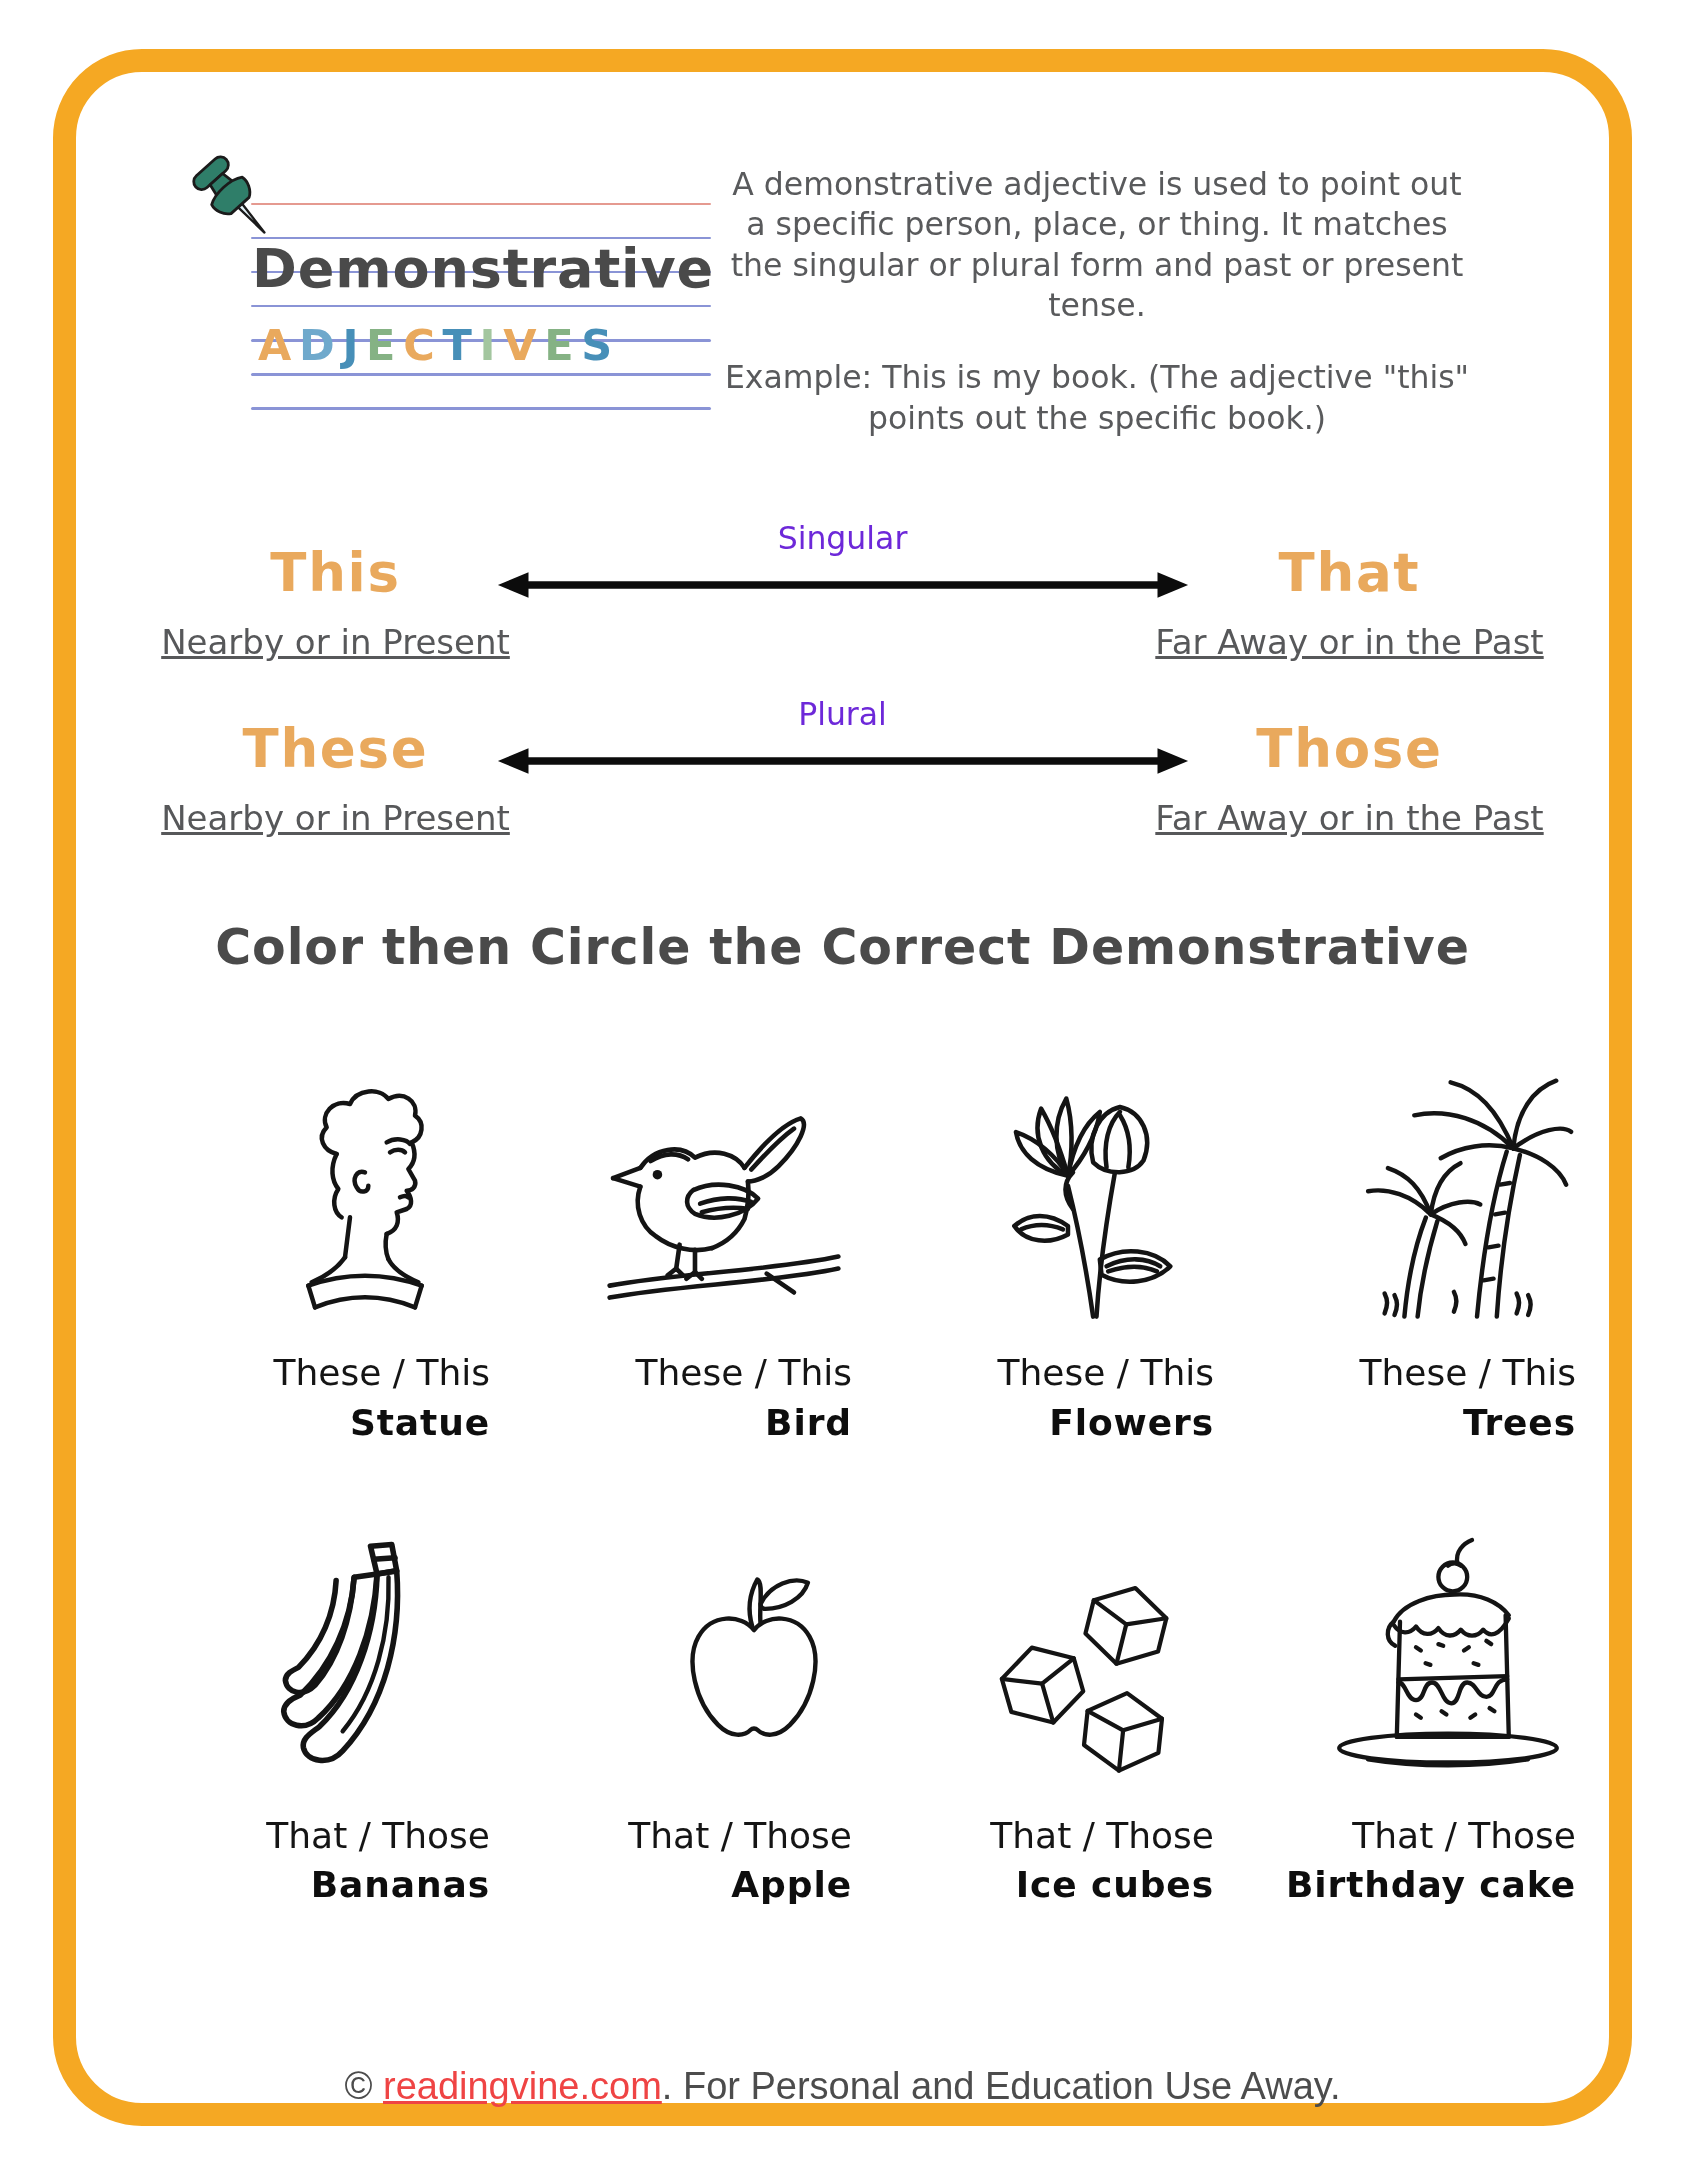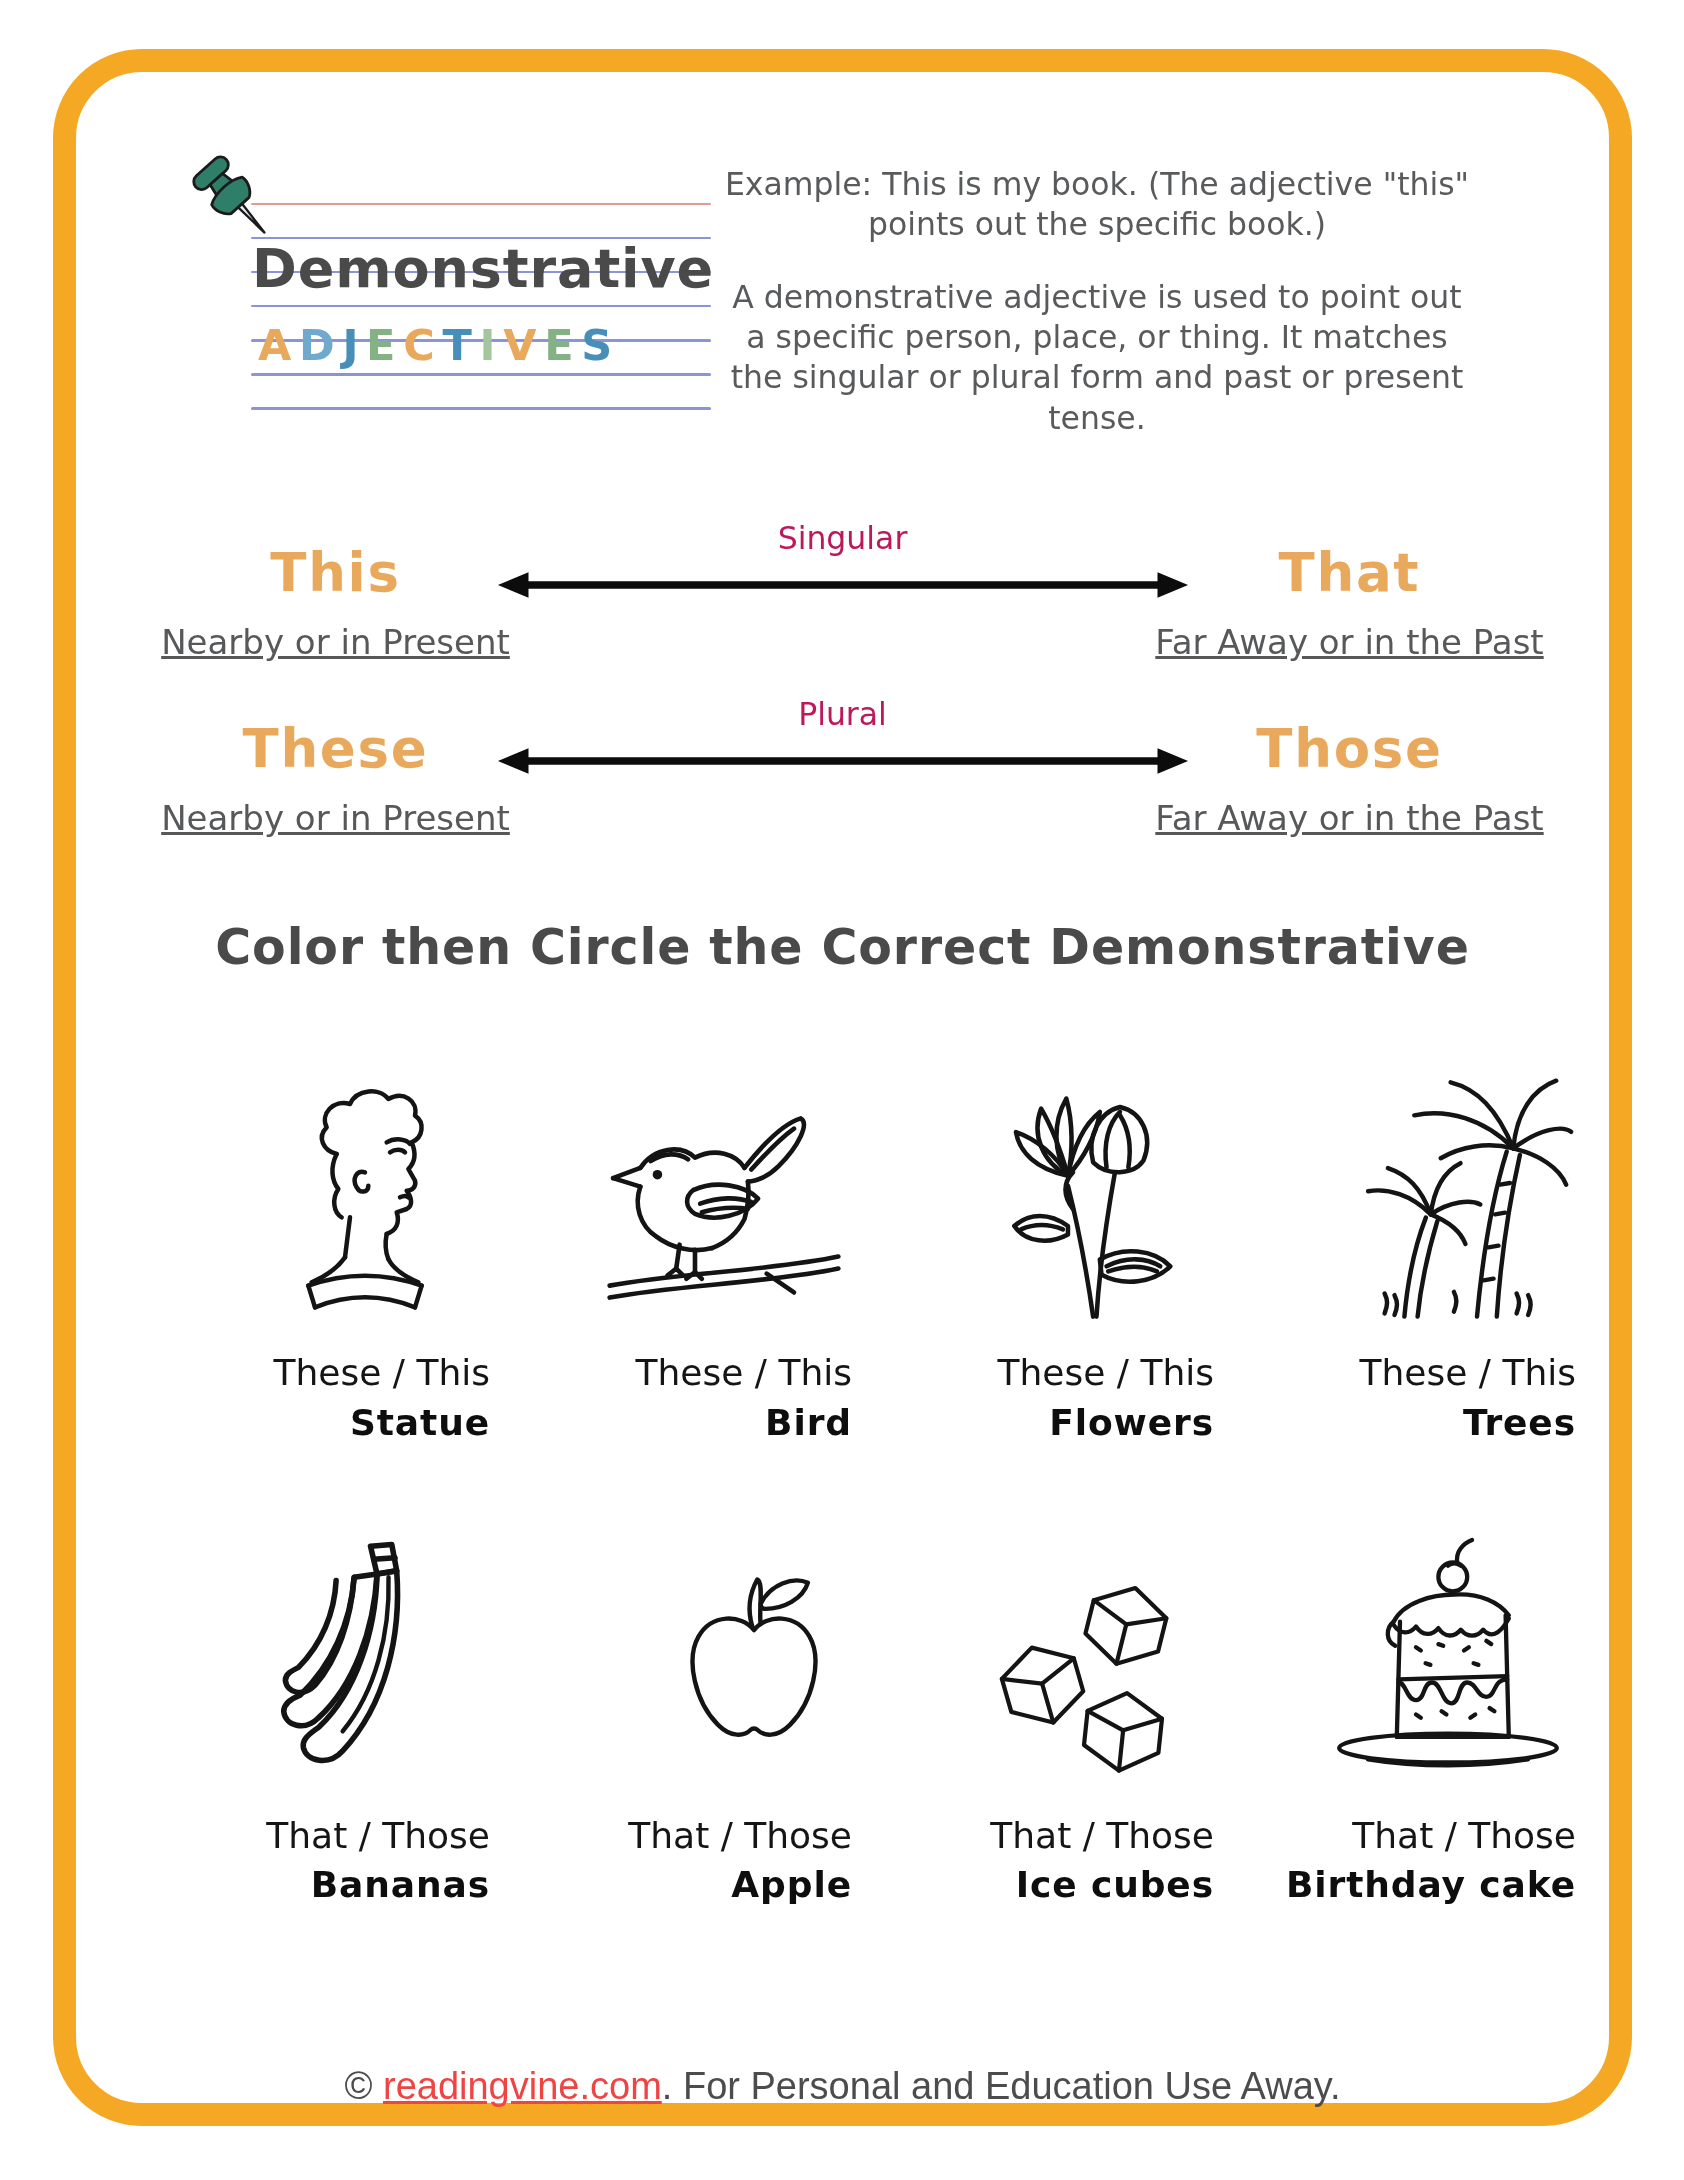--- a/index.html
+++ b/index.html
@@ -33,21 +33,21 @@
   .intro-block p + p{margin-top:32px;}
 
   
   .diagrams{margin-top:85px;}
   .diagram{display:flex;width:1329px;margin:0 auto;align-items:flex-start;}
   .diagram + .diagram{margin-top:34px;}
   .d-side{width:315px;display:flex;flex-direction:column;align-items:center;}
   .d-word{font-size:53px;font-weight:800;margin-top:22px;letter-spacing:1.7px;}
   .d-sub{font-size:34px;color:#57585a;margin-top:19px;white-space:nowrap;font-weight:500;text-decoration:underline;}
   .d-mid{flex:1;display:flex;flex-direction:column;align-items:center;}
-  .d-label{font-size:31.5px;color:#be185d;font-weight:500;}
+  .d-label{font-size:31.5px;color:#6d28d9;font-weight:500;}
   .d-arrow{margin-top:12px;}
 
   
   .activity-heading{
     margin-top:81px;text-align:center;font-size:49px;font-weight:800;color:#4b4b4b;letter-spacing:0.9px;
   }
   .grid{
     width:1448px;margin:85px auto 0 auto;display:grid;
     grid-template-columns:repeat(4,1fr);row-gap:81px;column-gap:0;
   }
@@ -98,22 +98,22 @@
       </svg>
 
       <div class="logo-title" style="color: rgb(74, 74, 74);">Demonstrative</div>
 
       <div class="logo-subtitle">
         <span style="color: rgb(233, 169, 93);">A</span><span style="color: rgb(111, 169, 204);">D</span><span style="color: rgb(71, 143, 184);">J</span><span style="color: rgb(133, 178, 132);">E</span><span style="color: rgb(233, 169, 93);">C</span><span style="color: rgb(71, 143, 184);">T</span><span style="color: rgb(163, 198, 159);">I</span><span style="color: rgb(233, 169, 93);">V</span><span style="color: rgb(133, 178, 132);">E</span><span style="color: rgb(71, 143, 184);">S</span>
       </div>
     </div>
 
     <div class="intro-block">
+      <p>A demonstrative adjective is used to point out a specific person, place, or thing. It matches the singular or plural form and past or present tense.</p>
       <p>Example: This is my book. (The adjective "this" points out the specific book.)</p>
-      <p>A demonstrative adjective is used to point out a specific person, place, or thing. It matches the singular or plural form and past or present tense.</p>
     </div>
   </div>
 
   <div class="diagrams">
 
     <div class="diagram">
       <div class="d-side">
         <div class="d-word" style="color: rgb(233, 169, 93);">This</div>
         <div class="d-sub">Nearby or in Present</div>
       </div>

